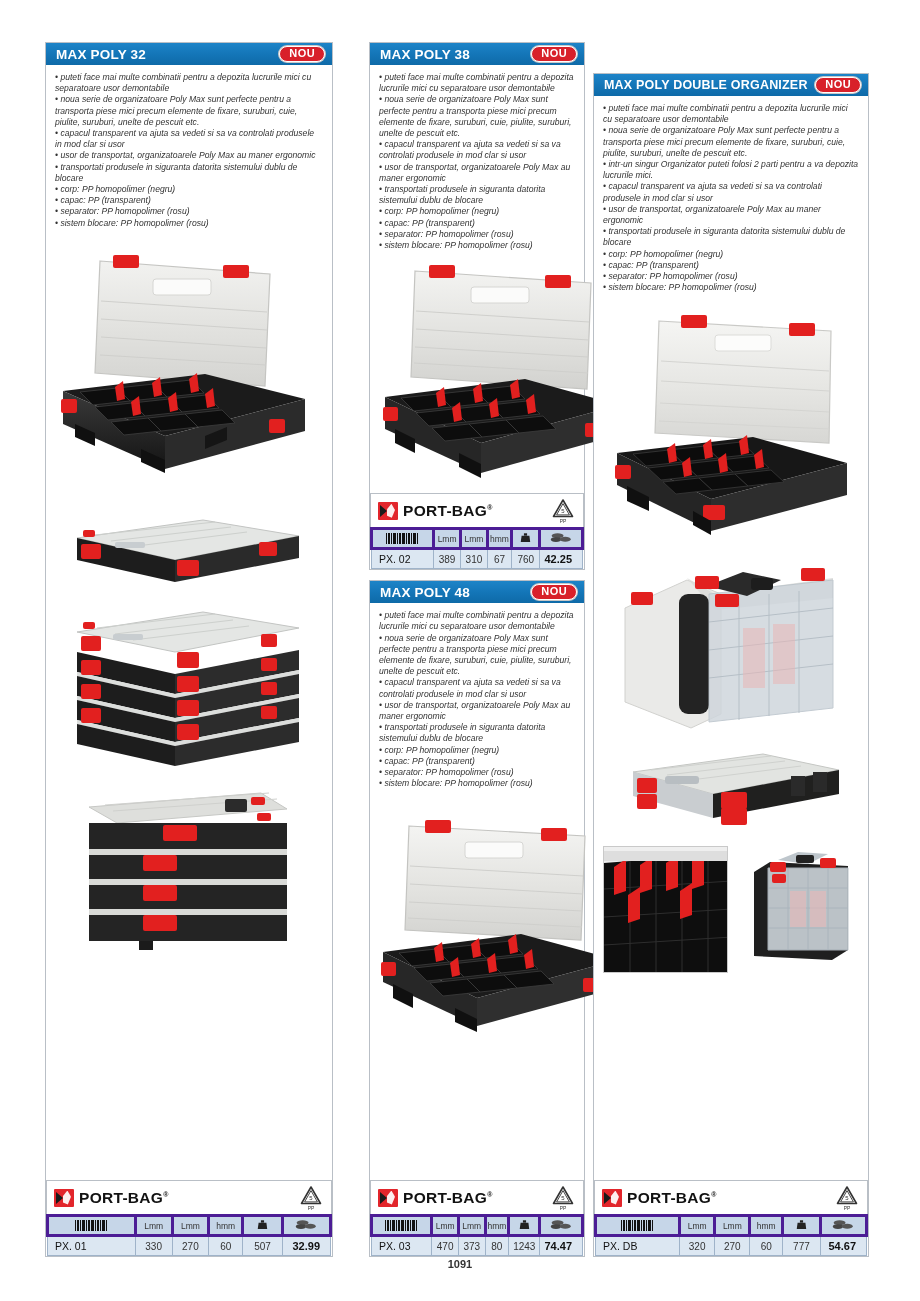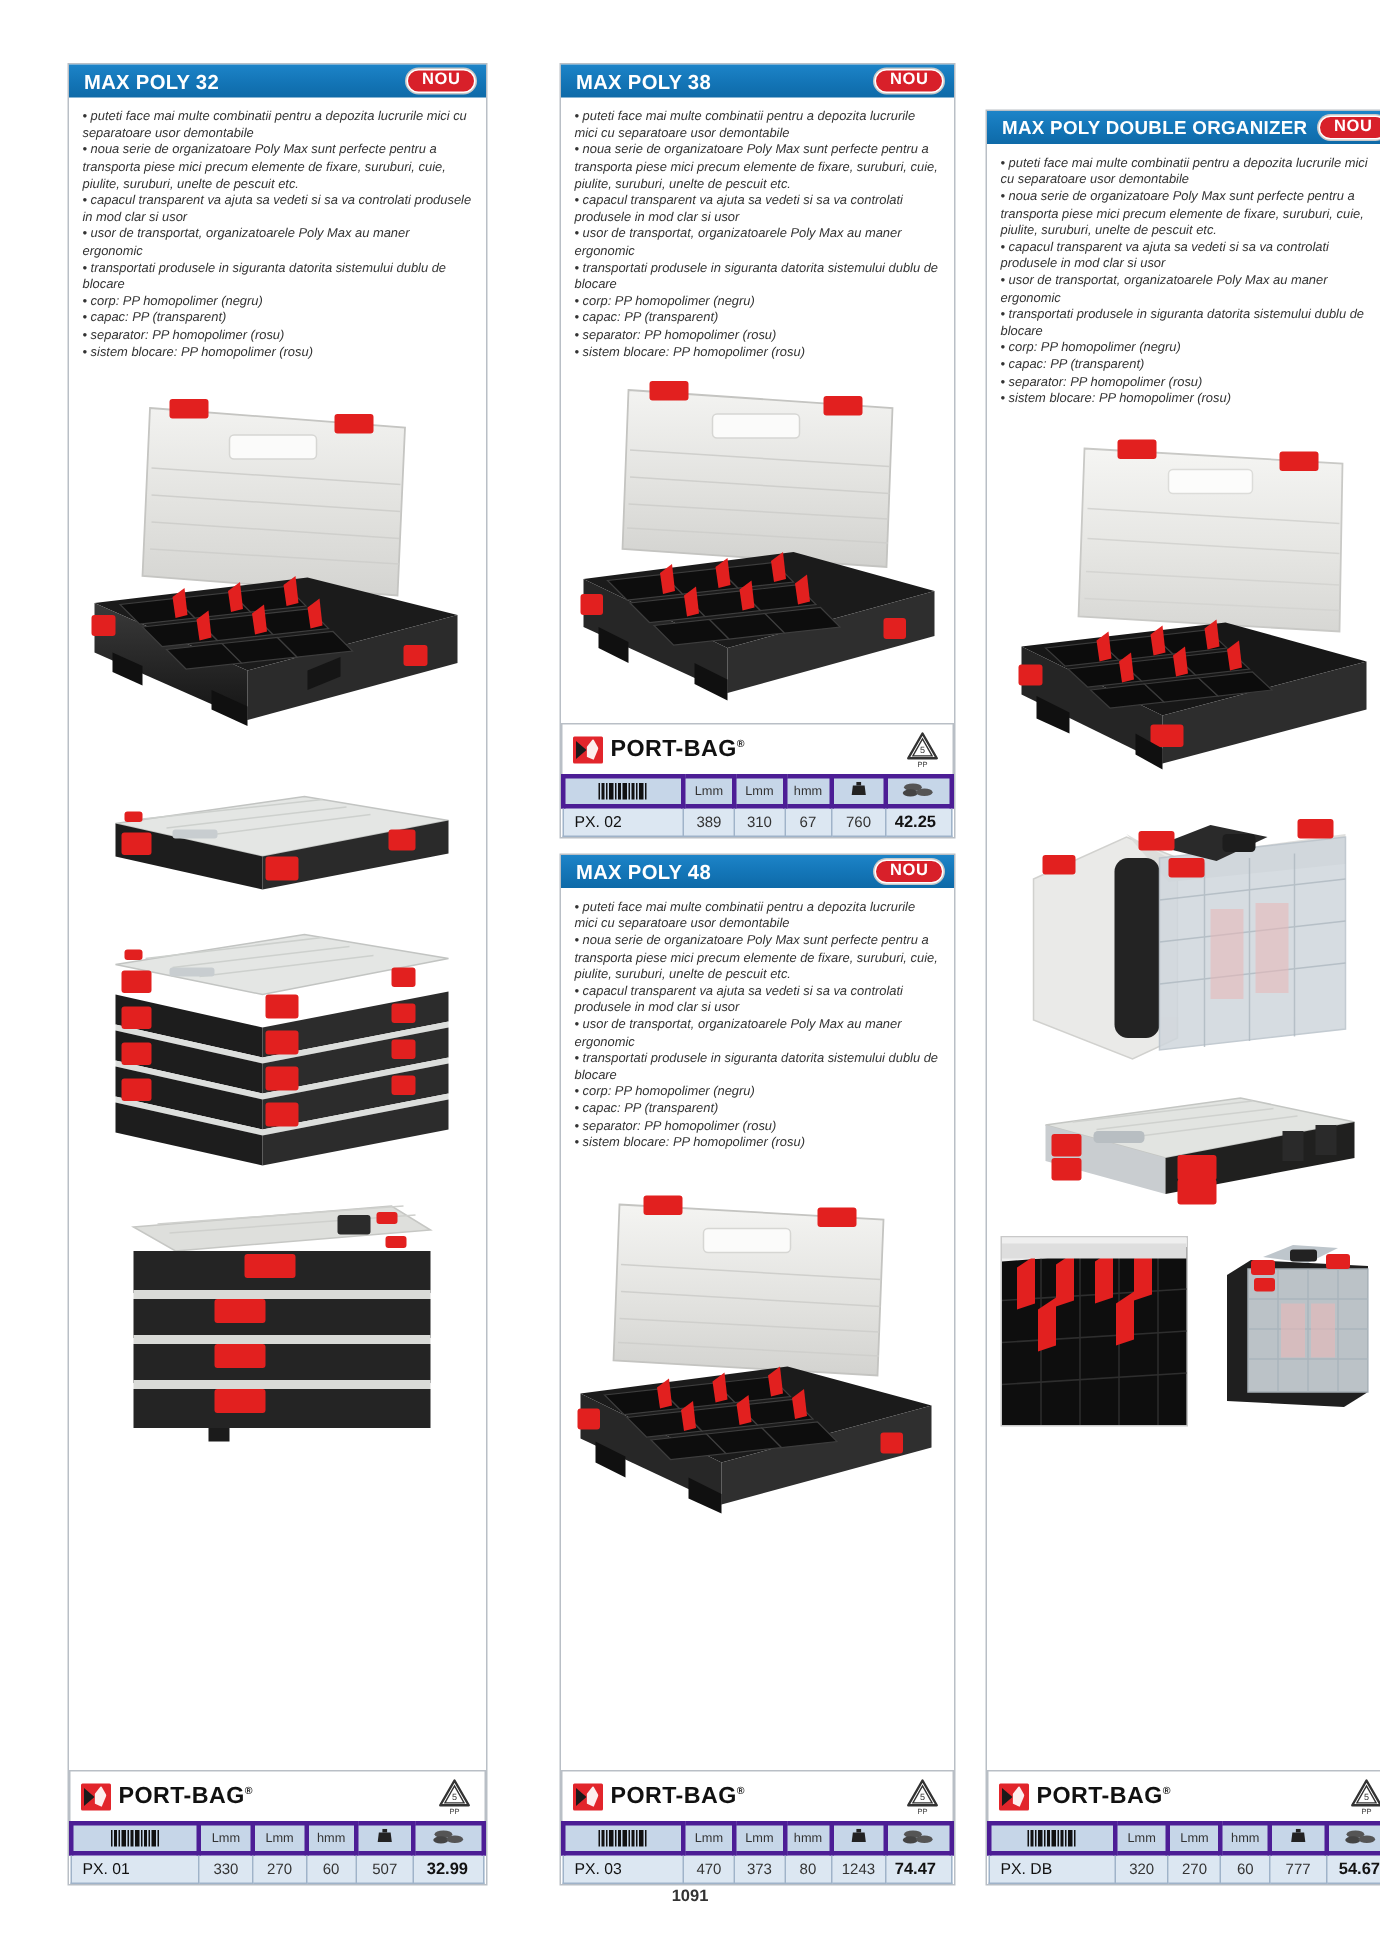--- a/index.html
+++ b/index.html
@@ -9,28 +9,28 @@
     font-family:"Liberation Sans", sans-serif;
     overflow:hidden;
     position:relative;
   }
   .page{
     position:absolute;left:0;top:0;width:920px;height:1301px;
     background:#fff;
   }
   .columns{
     position:absolute;left:45px;top:42px;width:840px;height:1215px;
-    display:flex;gap:20px;
+    display:flex;gap:8px;
   }
   .col{
     width:288px;
     display:flex;flex-direction:column;
     position:relative;
   }
-  .col.mid{width:264px;margin-left:28px;}
+  .col.mid{width:216px;margin-left:28px;}
   .col.right{width:276px;margin-top:31px;}
 
   
   .card{
     border:1px solid #b9bfc6;
     background:#fff;
     display:flex;flex-direction:column;
     position:relative;
   }
   .card-head{
@@ -606,20 +606,21 @@
     <div class="col right">
       <div class="card" style="flex:1;">
         <div class="card-head">
           <span class="title" style="font-size:12.5px;">MAX POLY DOUBLE ORGANIZER</span>
           <span class="badge-nou">NOU</span>
         </div>
         <div class="card-body">
           <ul class="bullets">
             <li>puteti face mai multe combinatii pentru a depozita lucrurile mici cu separatoare usor demontabile</li>
             <li>noua serie de organizatoare Poly Max sunt perfecte pentru a transporta piese mici precum elemente de fixare, suruburi, cuie, piulite, suruburi, unelte de pescuit etc.</li>
+            <li>intr-un singur Organizator puteti folosi 2 parti pentru a va depozita lucrurile mici.</li>
             <li>capacul transparent va ajuta sa vedeti si sa va controlati produsele in mod clar si usor</li>
             <li>usor de transportat, organizatoarele Poly Max au maner ergonomic</li>
             <li>transportati produsele in siguranta datorita sistemului dublu de blocare</li>
             <li>corp: PP homopolimer (negru)</li>
             <li>capac: PP (transparent)</li>
             <li>separator: PP homopolimer (rosu)</li>
             <li>sistem blocare: PP homopolimer (rosu)</li>
           </ul>
 
           <div class="imgbox" style="height:235px;margin-top:16px;">

